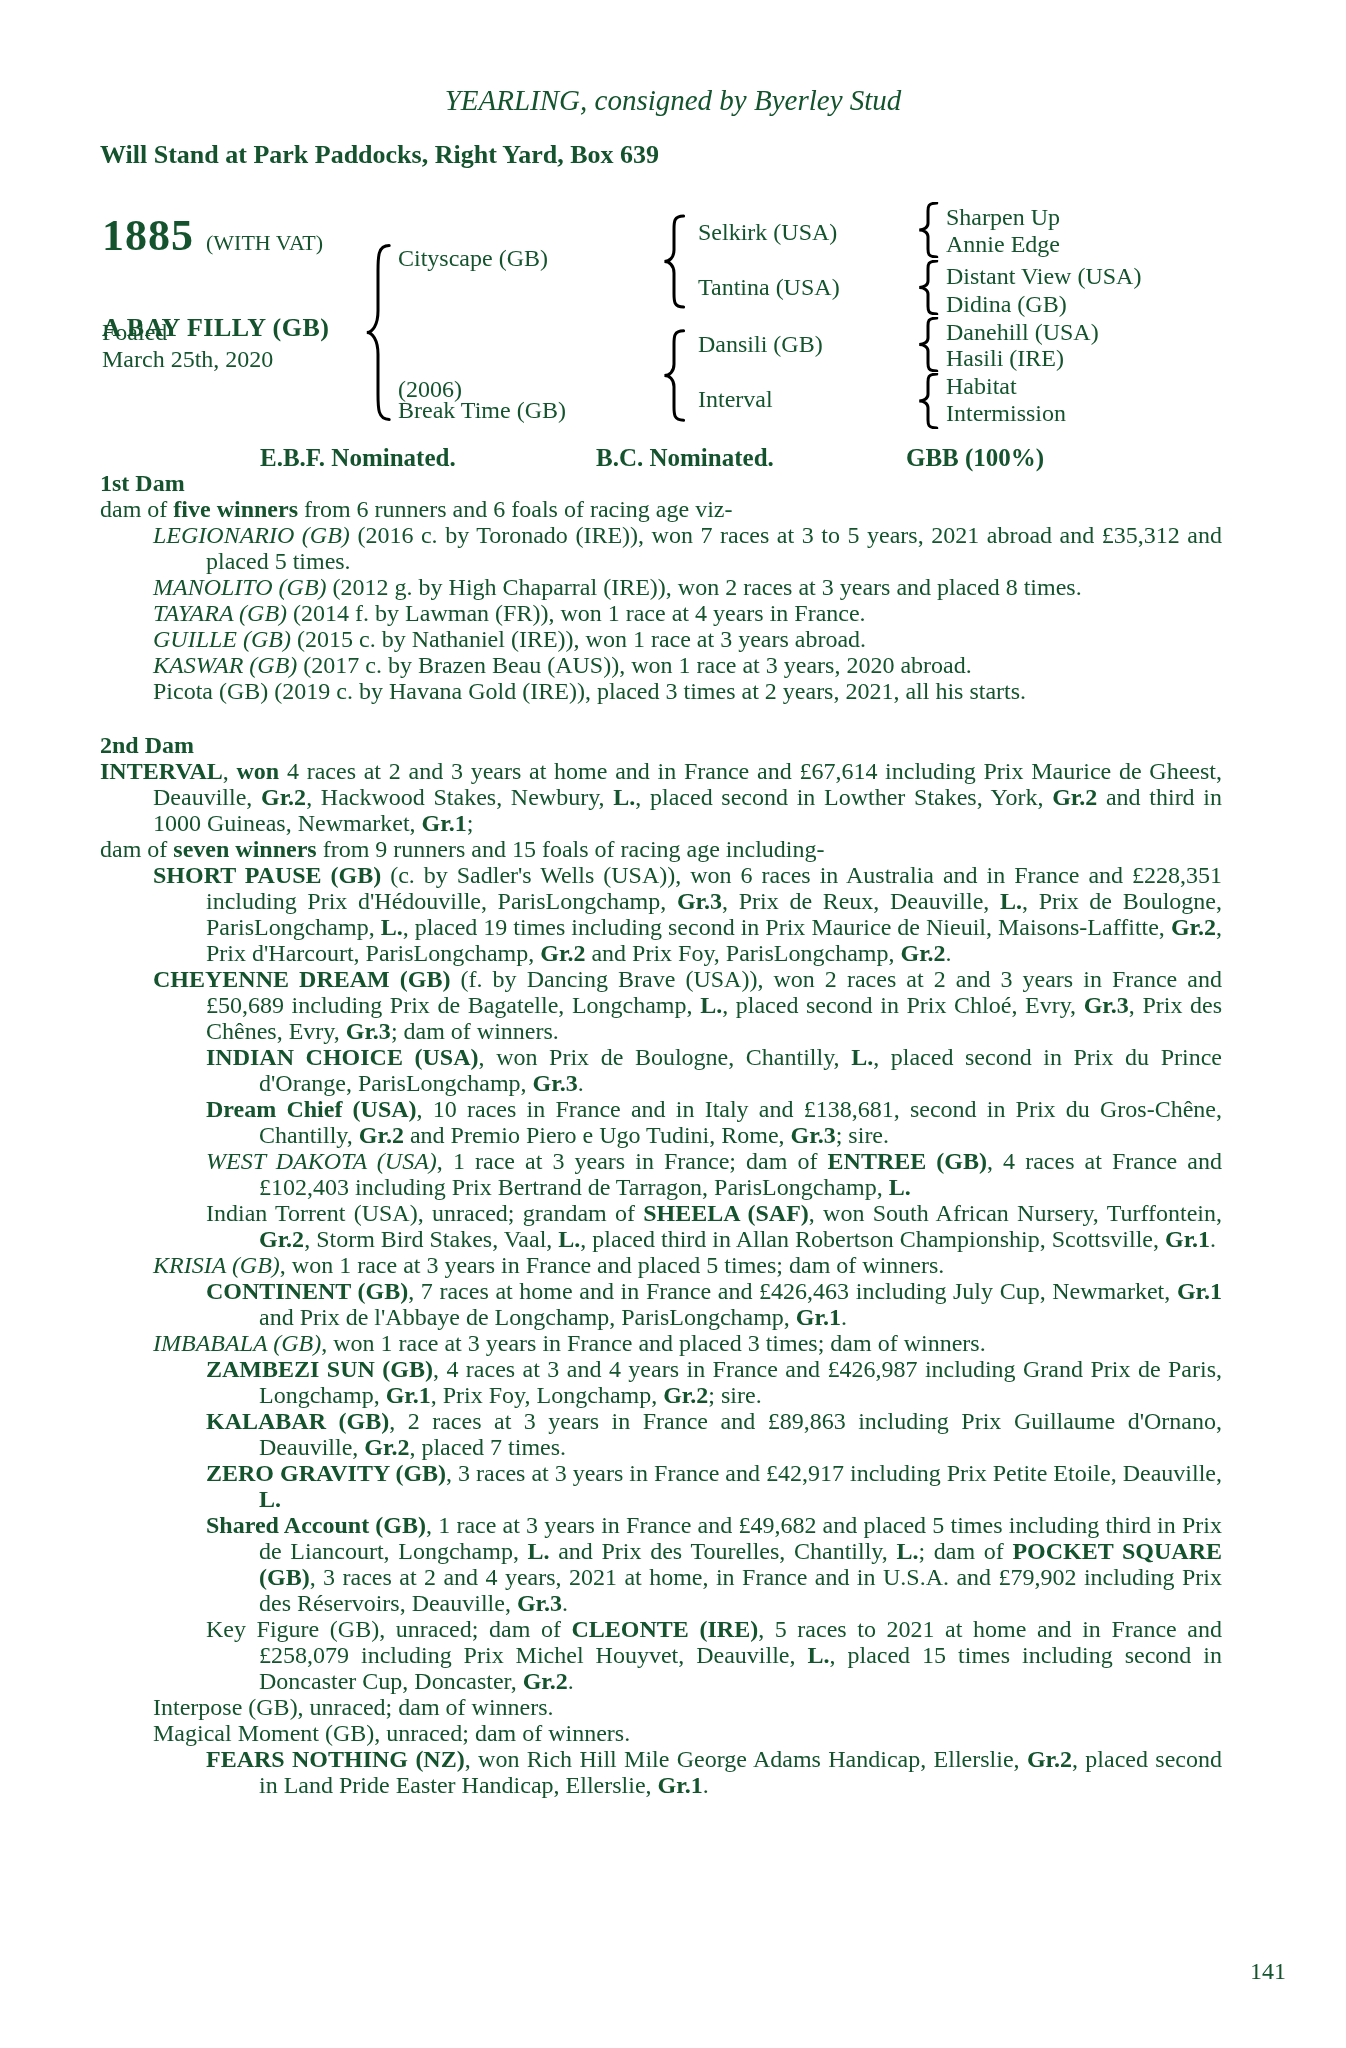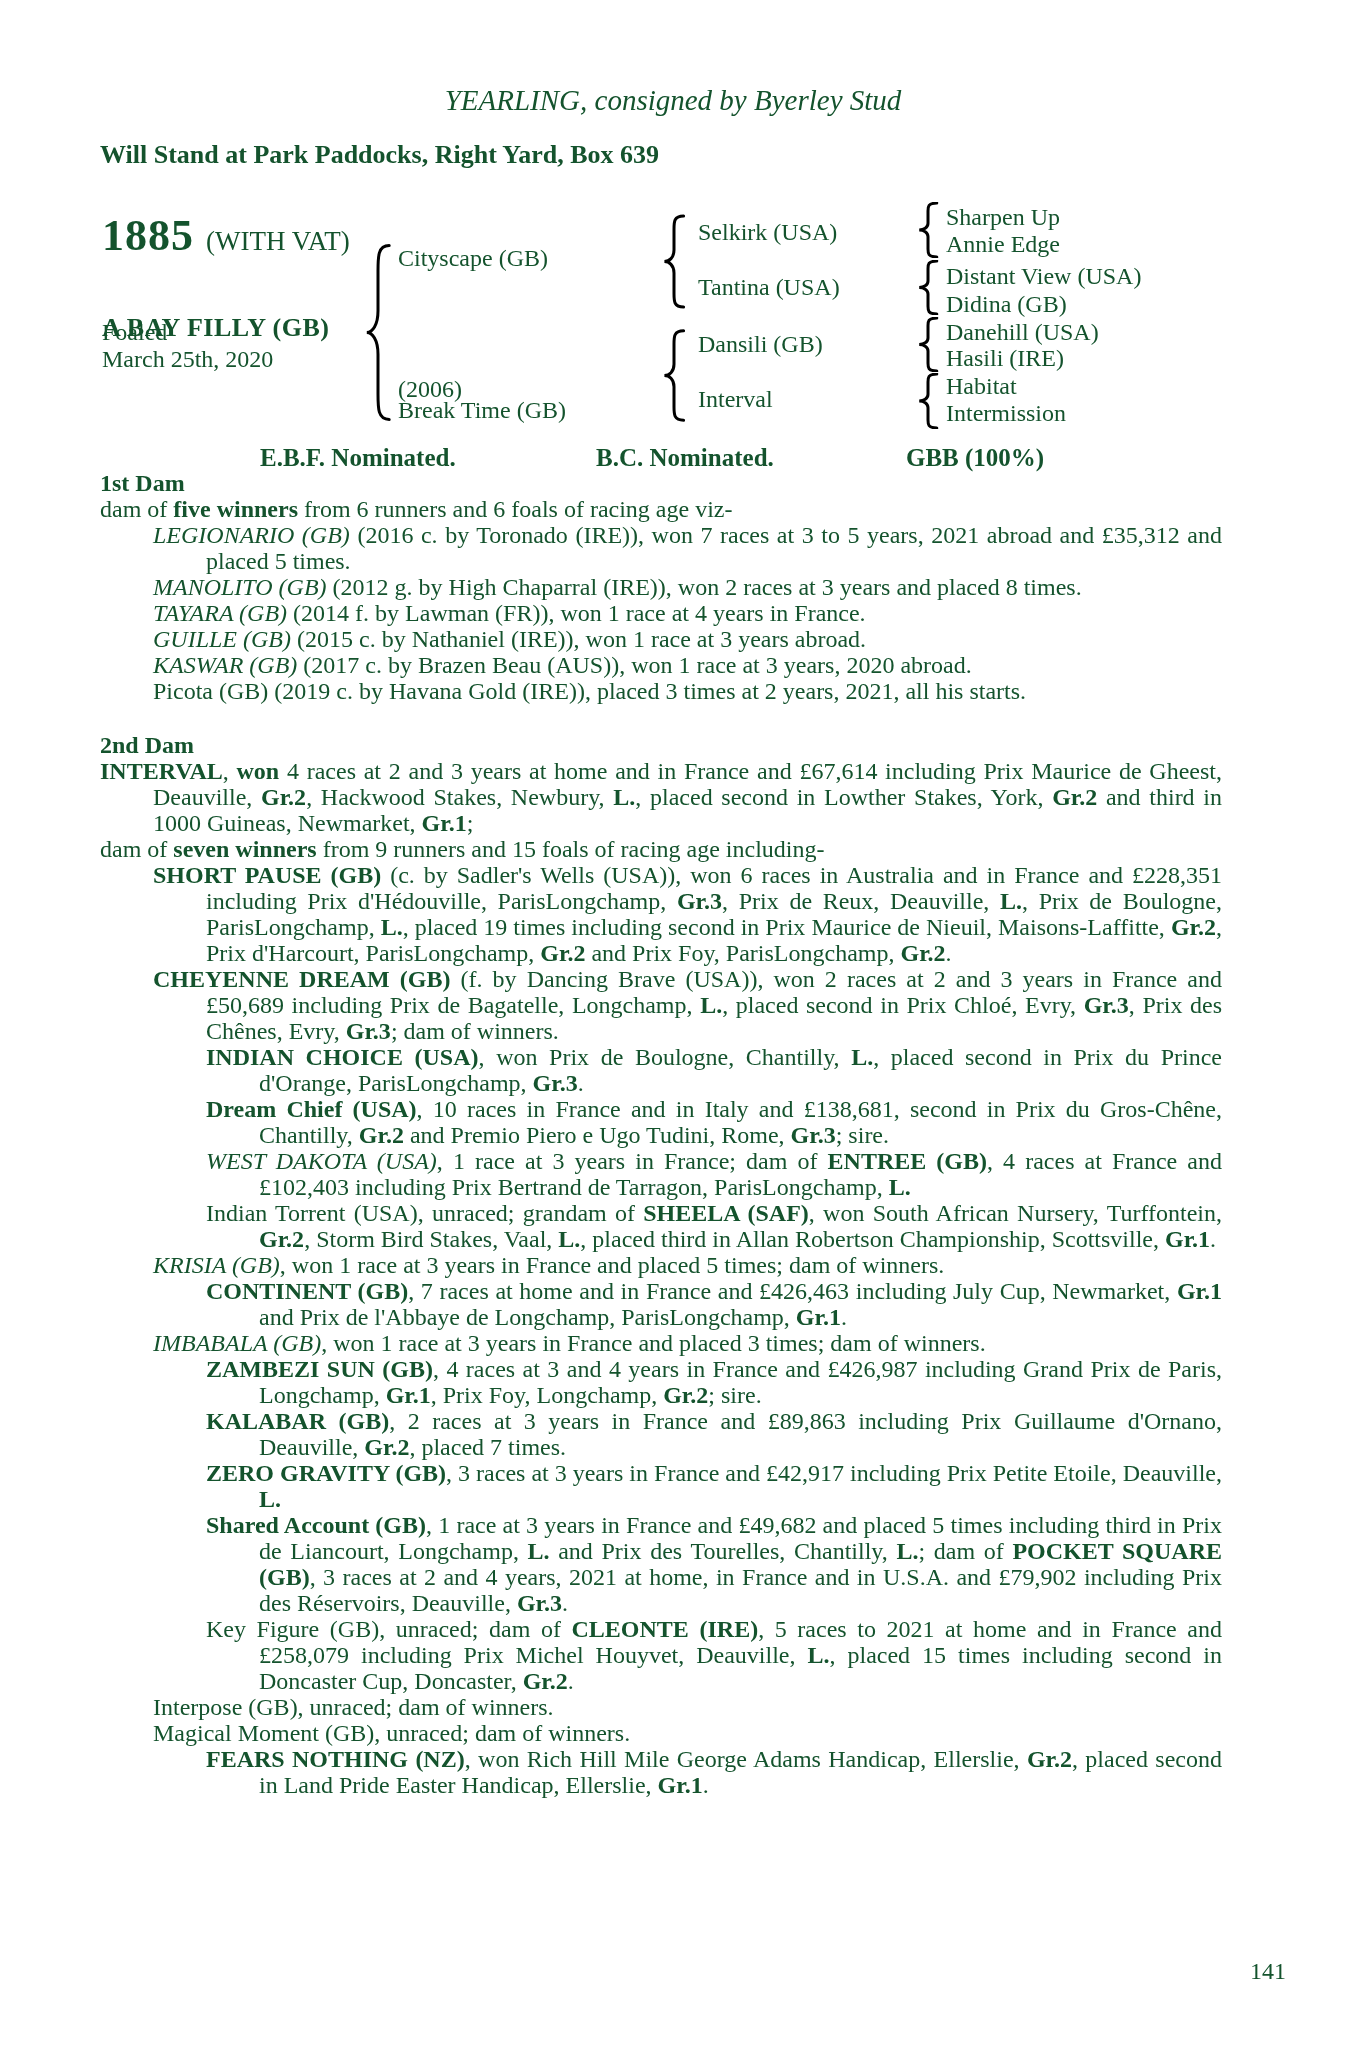--- a/index.html
+++ b/index.html
@@ -4,21 +4,21 @@
 <title>Catalogue Page</title>
 <style>
   html,body{margin:0;padding:0;background:#e8e8e8;}
   .page{position:relative;width:1346px;height:2048px;background:#ffffff;color:#14532d;
         font-family:Liberation Serif, serif;margin:0 auto;overflow:hidden;}
   .title{position:absolute;left:0;top:84px;width:100%;text-align:center;
          font-style:italic;font-size:29px;}
   .stand{position:absolute;left:100px;top:140px;font-weight:bold;font-size:26px;}
   .lot-row{position:absolute;left:102px;top:210px;display:flex;align-items:baseline;gap:12px;}
   .lot-num{font-size:44px;font-weight:bold;letter-spacing:1px;}
-  .vat{font-size:27px;}
+  .vat{font-size:22px;}
   .horse-desc{position:absolute;left:102px;top:289px;font-size:26px;font-weight:bold;letter-spacing:0.5px;margin-top:24px;}
   .ped-item{position:absolute;font-size:24px;white-space:nowrap;}
   .brace{position:absolute;}
   .brace svg{display:block;width:100%;height:100%;}
   .nom{position:absolute;font-size:25px;font-weight:bold;white-space:nowrap;}
   .body-text{position:absolute;left:100px;top:470px;width:1122px;font-size:24px;line-height:26px;}
   .para{text-align:justify;margin:0;}
   .para.i0{padding-left:53px;text-indent:-53px;}
   .para.i1{padding-left:106px;text-indent:-53px;}
   .para.i2{padding-left:159px;text-indent:-53px;}

